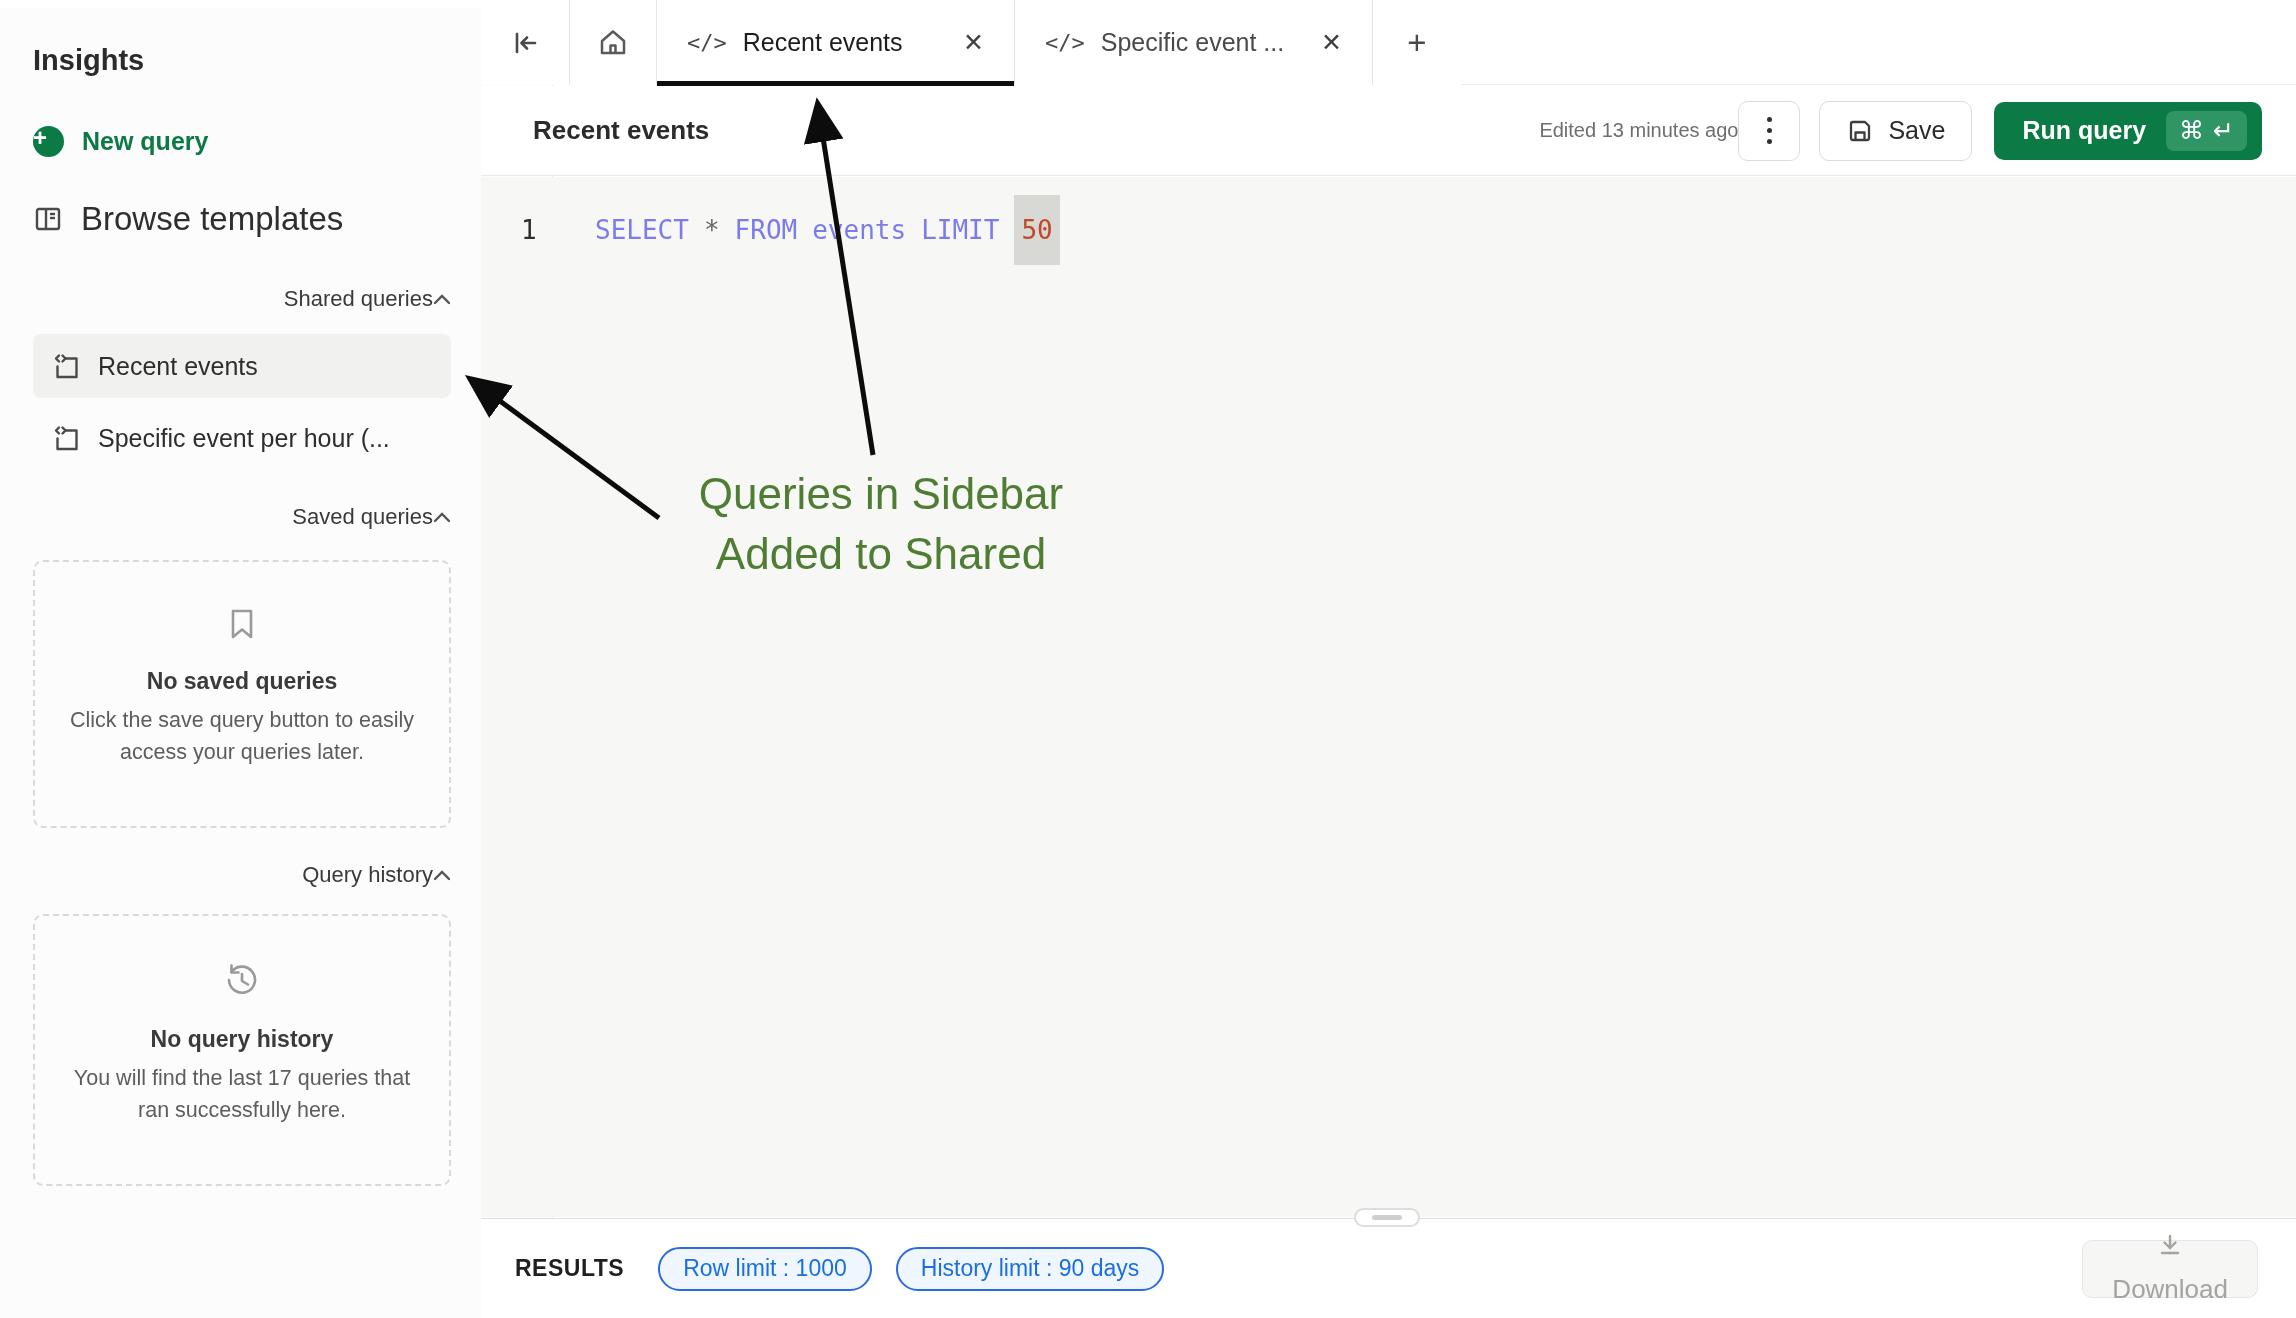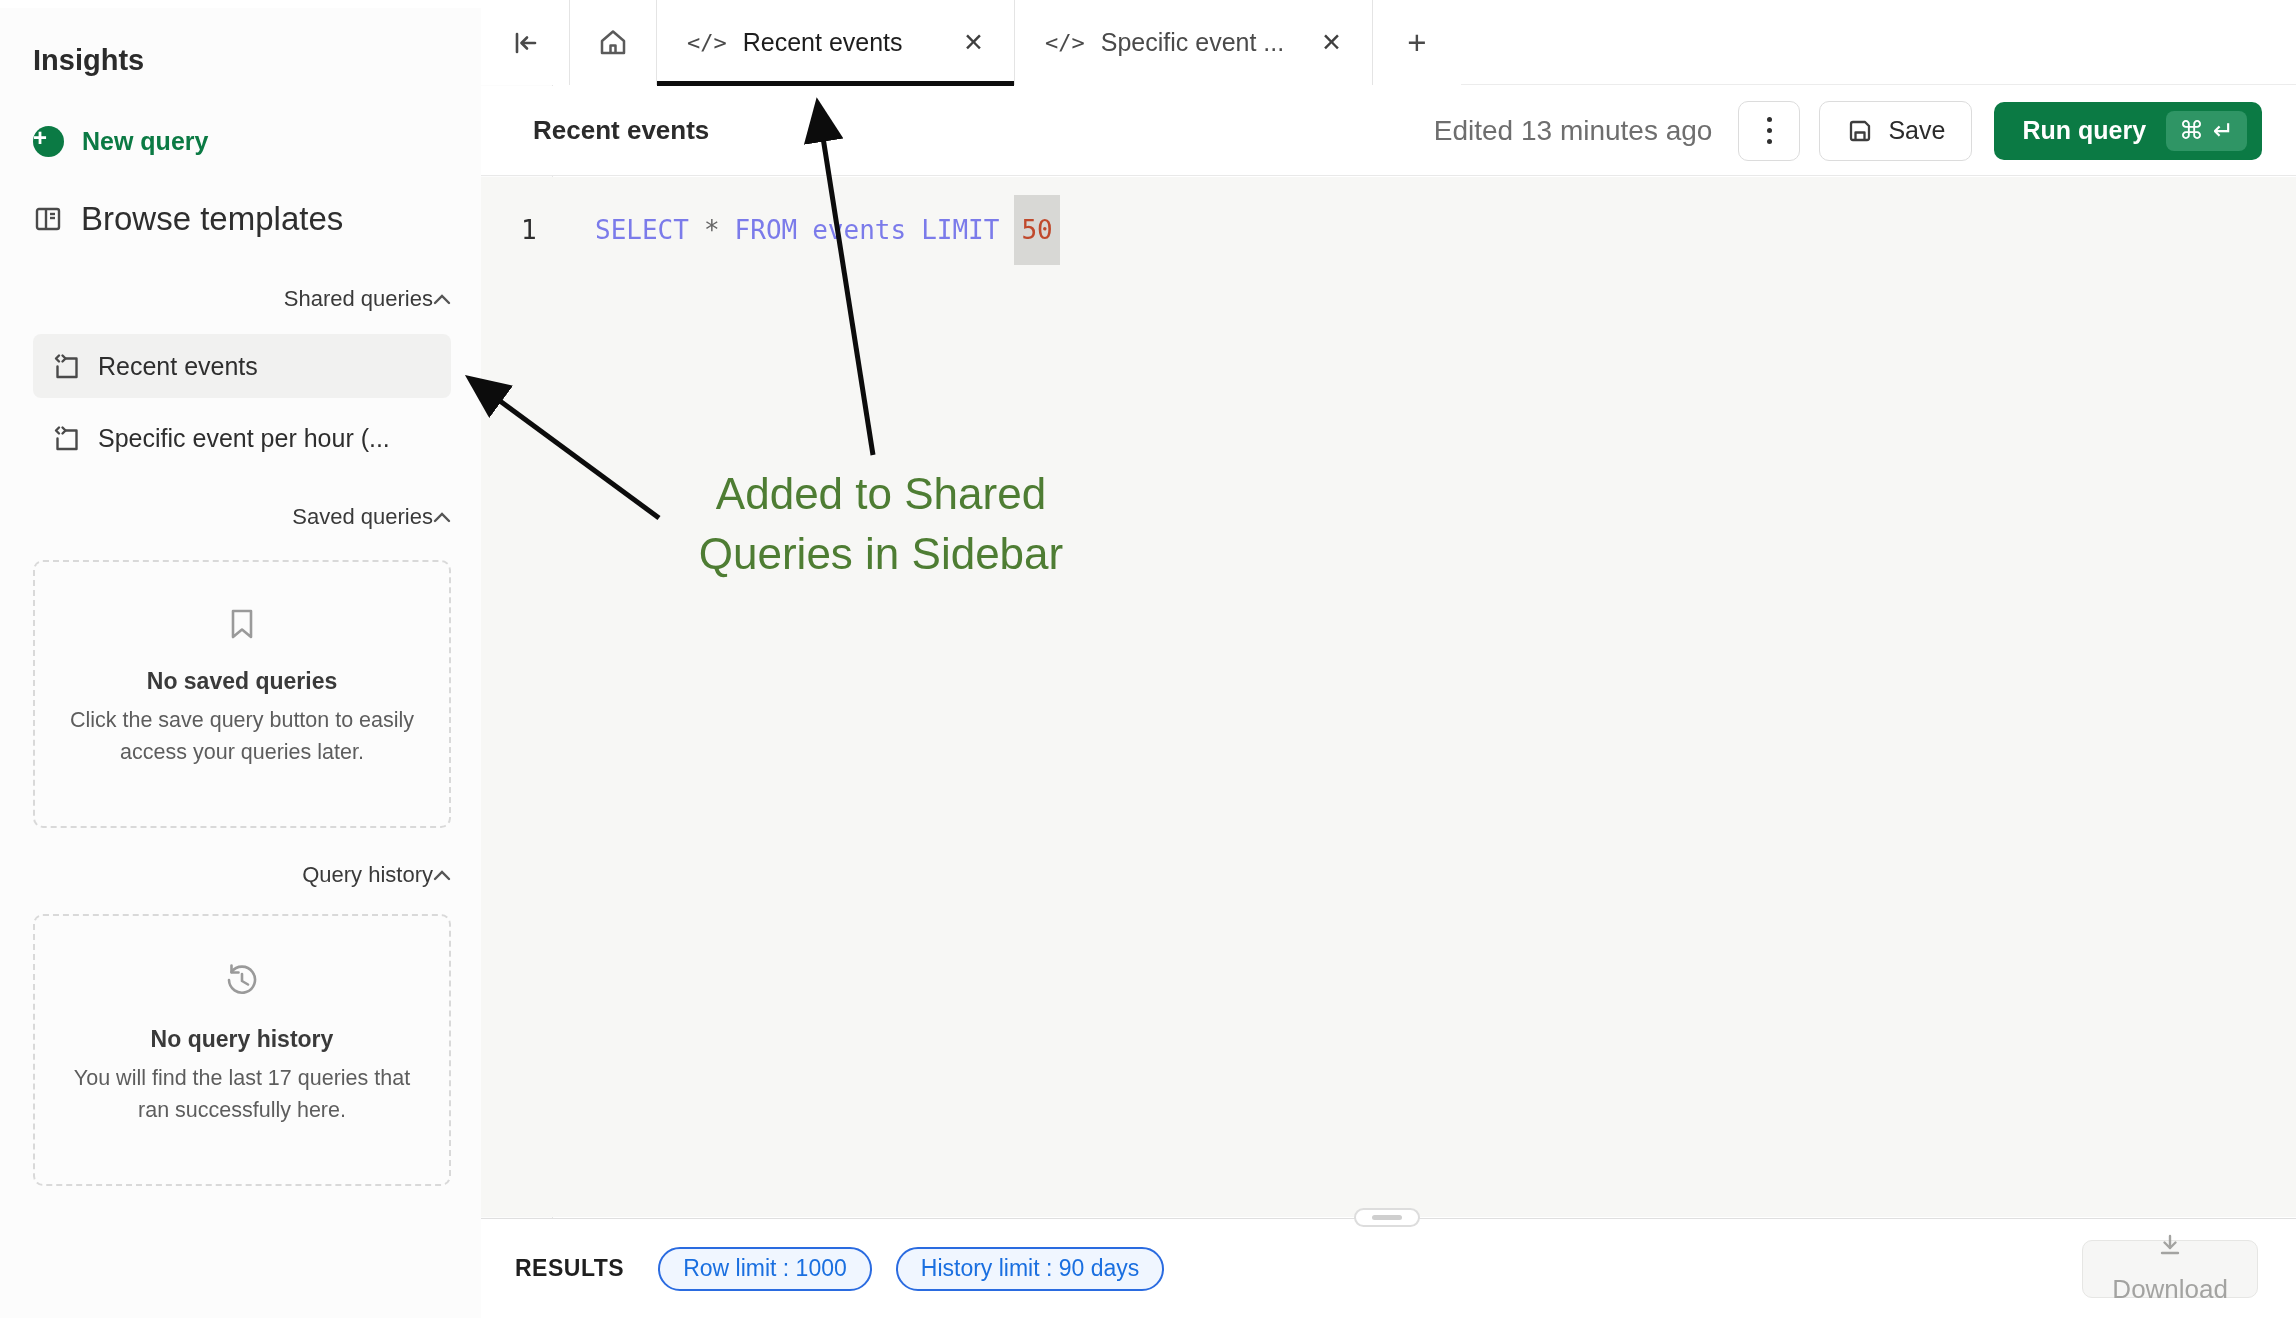--- a/index.html
+++ b/index.html
@@ -49,21 +49,21 @@
   .tb-tab .lbl{font-size:25px;flex:1;white-space:nowrap;overflow:hidden;}
   .tb-tab.active .lbl{color:#1d1d1d;font-weight:500;}
   .tb-tab.inactive .lbl{color:#4a4a4a;font-weight:400;}
   .tb-tab.active::after{content:"";position:absolute;left:0;right:0;bottom:-1px;height:5px;background:#0d0d0d;}
   .tab-close{font-size:25px;color:#3f3f3f;padding:2px 6px;cursor:pointer;}
   .tb-cell.addtab{width:88px;border-right:none;font-size:33px;font-weight:300;color:#4a4a4a;}
 
   
   .toolbar{position:absolute;left:481px;top:86px;width:1815px;height:90px;background:#fff;border-bottom:1px solid #e9e9e9;display:flex;align-items:center;padding:0 34px 0 52px;}
   .doc-title{font-size:26px;font-weight:600;color:#2b2b2b;margin-right:auto;}
-  .edited{font-size:28px;color:#6e6e6e;margin-right:26px;}
+  .edited{font-size:20px;color:#6e6e6e;}
   .btn{height:60px;background:#fff;border:1px solid #dcdcdc;border-radius:10px;display:flex;align-items:center;justify-content:center;cursor:pointer;}
   .btn.kebab{width:62px;margin-right:19px;}
   .kebab-dots{display:flex;flex-direction:column;gap:6px;}
   .kebab-dots i{width:5px;height:5px;border-radius:50%;background:#2f2f2f;}
   .btn.save{padding:0 26px;gap:14px;margin-right:22px;font-size:25px;color:#2b2b2b;}
   .btn.run{background:var(--accent-green);border:none;height:58px;padding:0 15px 0 28px;gap:20px;}
   .btn.run .lbl{color:#fff;font-size:25px;font-weight:600;}
   .run-kbd{background:#2f9565;border-radius:8px;height:40px;padding:0 13px;display:flex;align-items:center;gap:9px;color:#fff;font-size:25px;font-family:"DejaVu Sans",sans-serif;}
 
   
@@ -254,17 +254,17 @@
   <svg class="arrows" viewBox="0 0 2296 1318">
     <defs>
       <marker id="ah" markerWidth="9" markerHeight="9" refX="6" refY="4" orient="auto">
         <path d="M0,0 L9,4 L0,8 Z" fill="#0c0c0c"></path>
       </marker>
     </defs>
     <line x1="873" y1="455" x2="819" y2="112" stroke="#0c0c0c" stroke-width="5" marker-end="url(#ah)"></line>
     <line x1="659" y1="518" x2="477" y2="384" stroke="#0c0c0c" stroke-width="5" marker-end="url(#ah)"></line>
   </svg>
   <div class="annotation-text">
+    <div>Queries in Sidebar</div>
     <div>Added to Shared</div>
-    <div>Queries in Sidebar</div>
   </div>
 
 </div>
 
 </body></html>

